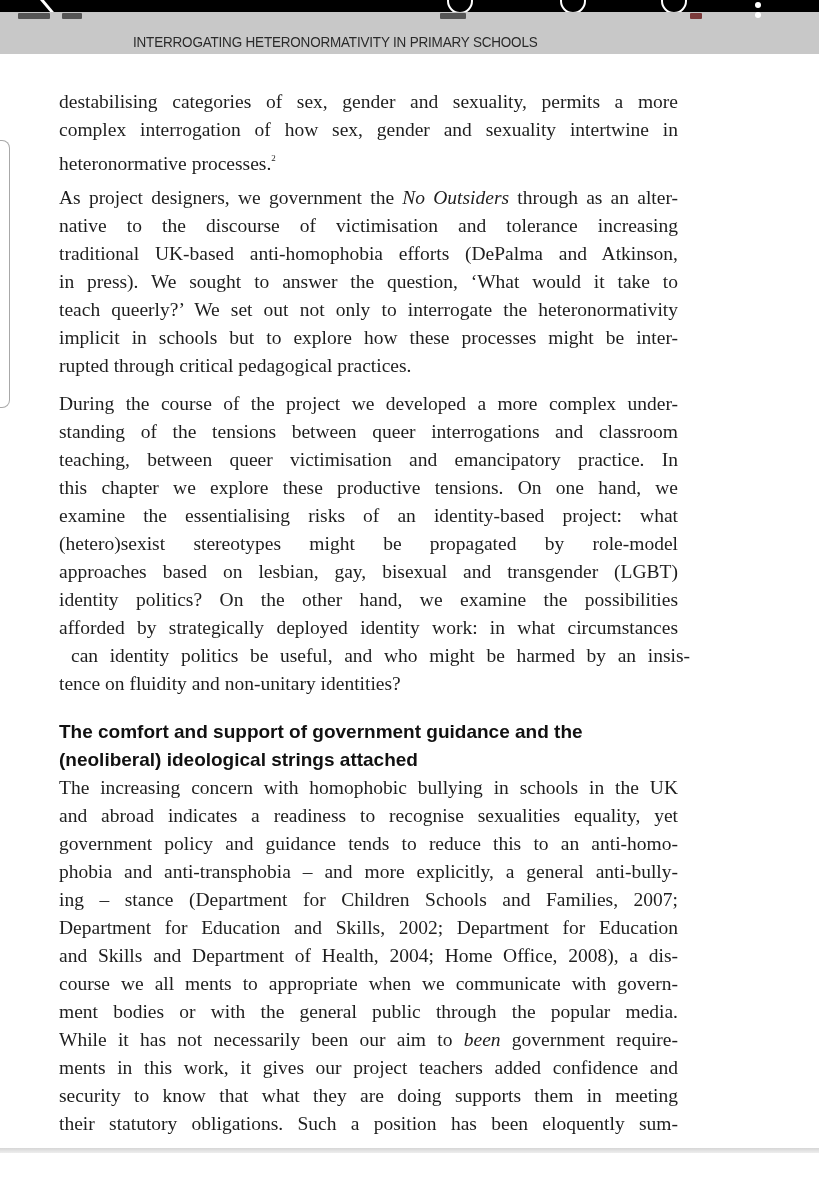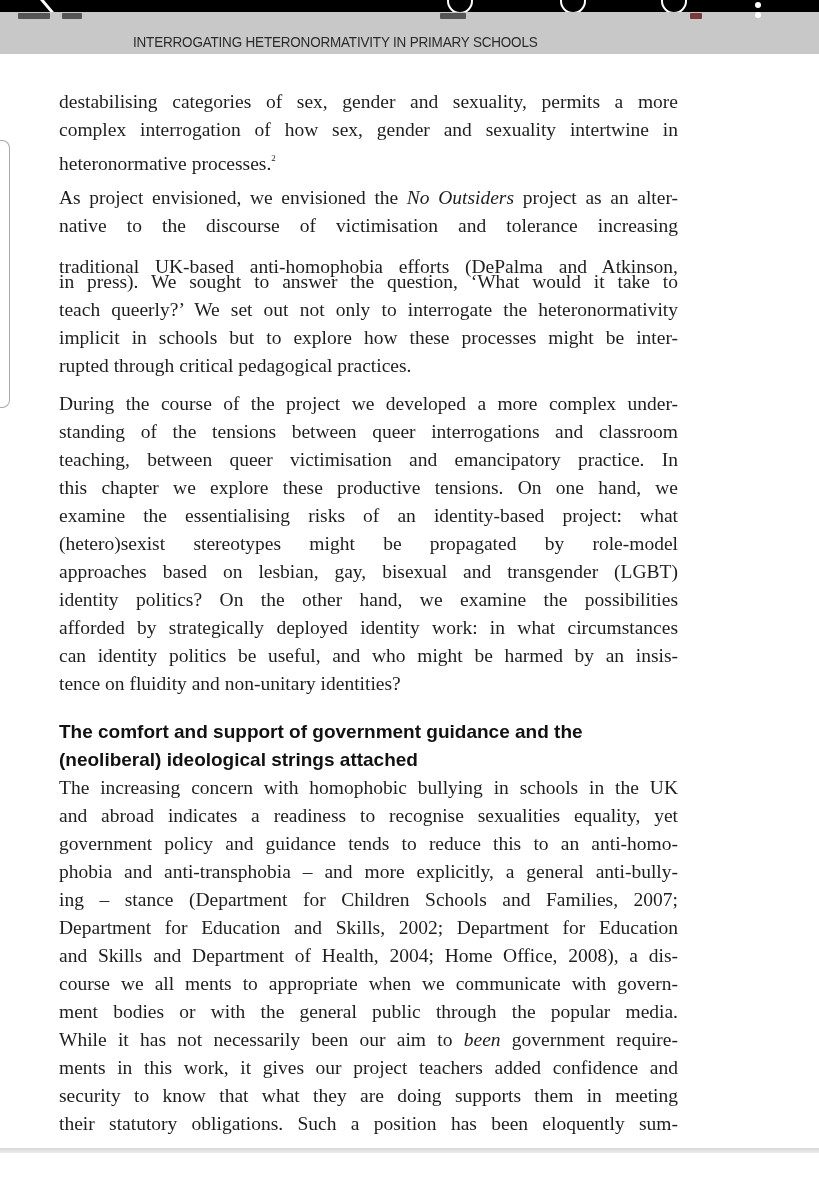--- a/index.html
+++ b/index.html
@@ -86,40 +86,40 @@
 
 <div class="side-handle"></div>
 
 <div>
   <div class="line" style="top: 88px; white-space: normal;">destabilising categories of sex, gender and sexuality, permits a more</div>
   <div class="line" style="top: 116px; white-space: normal;">complex interrogation of how sex, gender and sexuality intertwine in</div>
   <div class="line last" style="top: 144px; white-space: normal;"><span>heteronormative processes.</span><sup class="fn">2</sup></div>
 </div>
 
 <div>
-  <div class="line" style="top: 184px; white-space: normal;"><span>As project envisioned, we envisioned the </span><i>No Outsiders</i><span> project as an alter-</span></div>
+  <div class="line" style="top: 184px; white-space: normal;"><span>As project designers, we government the </span><i>No Outsiders</i><span> through as an alter-</span></div>
   <div class="line" style="top: 212px; white-space: normal;">native to the discourse of victimisation and tolerance increasing</div>
-  <div class="line" style="top: 240px; white-space: normal; margin-top: 13px;">traditional UK-based anti-homophobia efforts (DePalma and Atkinson,</div>
+  <div class="line" style="top: 240px; white-space: normal;">traditional UK-based anti-homophobia efforts (DePalma and Atkinson,</div>
   <div class="line" style="top: 268px; white-space: normal;">in press). We sought to answer the question, ‘What would it take to</div>
   <div class="line" style="top: 296px; white-space: normal;">teach queerly?’ We set out not only to interrogate the heteronormativity</div>
   <div class="line" style="top: 324px; white-space: normal;">implicit in schools but to explore how these processes might be inter-</div>
   <div class="line last" style="top: 352px; white-space: normal;">rupted through critical pedagogical practices.</div>
 </div>
 
 <div>
   <div class="line" style="top: 390px; white-space: normal;">During the course of the project we developed a more complex under-</div>
   <div class="line" style="top: 418px; white-space: normal;">standing of the tensions between queer interrogations and classroom</div>
   <div class="line" style="top: 446px; white-space: normal;">teaching, between queer victimisation and emancipatory practice. In</div>
   <div class="line" style="top: 474px; white-space: normal;">this chapter we explore these productive tensions. On one hand, we</div>
   <div class="line" style="top: 502px; white-space: normal;">examine the essentialising risks of an identity-based project: what</div>
   <div class="line" style="top: 530px; white-space: normal;">(hetero)sexist stereotypes might be propagated by role-model</div>
   <div class="line" style="top: 558px; white-space: normal;">approaches based on lesbian, gay, bisexual and transgender (LGBT)</div>
   <div class="line" style="top: 586px; white-space: normal;">identity politics? On the other hand, we examine the possibilities</div>
   <div class="line" style="top: 614px; white-space: normal;">afforded by strategically deployed identity work: in what circumstances</div>
-  <div class="line" style="top: 642px; white-space: normal;">can identity politics be useful, and who might be harmed by an insis-</div>
+  <div class="line" style="top: 642px; white-space: normal; margin-left: 12px;">can identity politics be useful, and who might be harmed by an insis-</div>
   <div class="line last" style="top: 670px; white-space: normal;">tence on fluidity and non-unitary identities?</div>
 </div>
 
 <div>
   <div class="heading" style="top:718px;">The comfort and support of government guidance and the</div>
   <div class="heading" style="top:746px;">(neoliberal) ideological strings attached</div>
 </div>
 
 <div>
   <div class="line" style="top: 774px; white-space: normal;">The increasing concern with homophobic bullying in schools in the UK</div>

